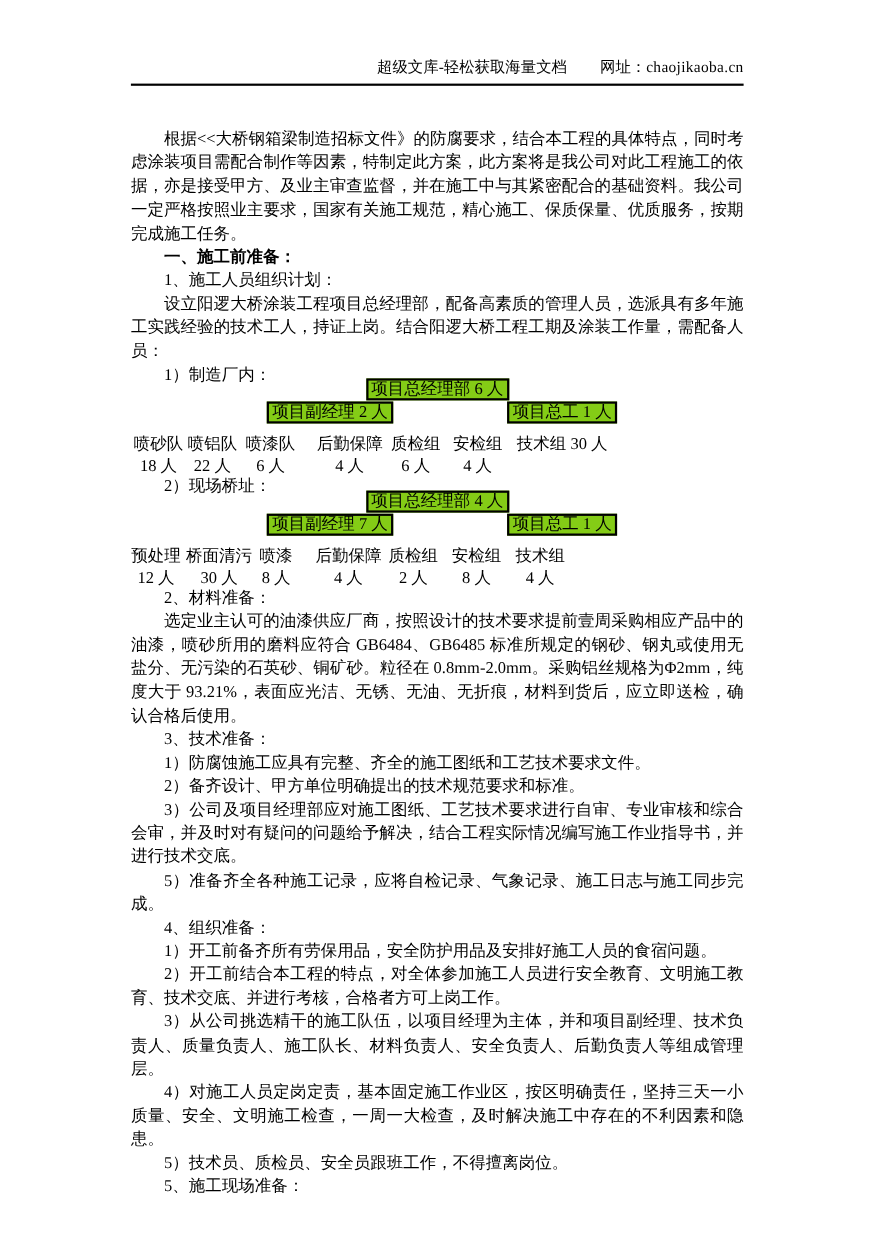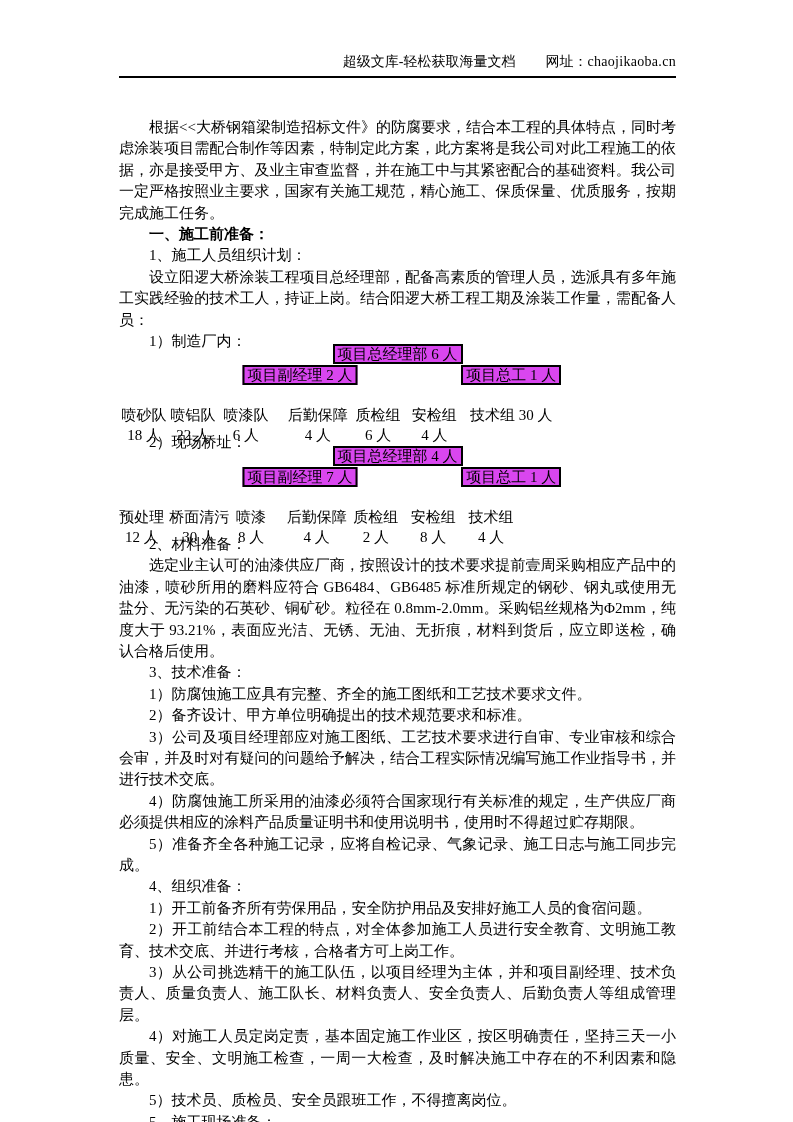--- a/index.html
+++ b/index.html
@@ -52,27 +52,27 @@
   p.bold { font-weight: bold; }
   
   .chart { position: relative; height: 88px; margin-top: -8px; }
   .obox {
     display: inline-block;
     border: 2px solid #000;
     padding: 0 3px;
     line-height: 16px;
     font-size: 15px;
     white-space: nowrap;
-    background: #d946ef;
+    background: #84cc16;
   }
   .chart .row-top { height: 21px; text-align: center; }
   .chart .row-mid { position: relative; height: 22px; }
   .chart .row-mid .pos-left  { position: absolute; left: 32.5%; transform: translateX(-50%); }
   .chart .row-mid .pos-right { position: absolute; left: 70.4%; transform: translateX(-50%); }
-  .cols { position: relative; height: 40px; margin-top: 18px; text-decoration: underline; }
+  .cols { position: relative; height: 40px; margin-top: 7px; text-decoration: underline; }
   .col  { position: absolute; transform: translateX(-50%); text-align: center; white-space: nowrap; }
   .col .nm, .col .ct { display: block; line-height: 20px; }
   
   .c1 .col:nth-child(1){left:4.5%}  .c1 .col:nth-child(2){left:13.3%}
   .c1 .col:nth-child(3){left:22.8%} .c1 .col:nth-child(4){left:35.7%}
   .c1 .col:nth-child(5){left:46.5%} .c1 .col:nth-child(6){left:56.6%}
   .c1 .col:nth-child(7){left:70.4%}
   
   .c2 .col:nth-child(1){left:4.1%}  .c2 .col:nth-child(2){left:14.4%}
   .c2 .col:nth-child(3){left:23.7%} .c2 .col:nth-child(4){left:35.5%}
@@ -178,21 +178,20 @@
           </span>
       </div>
     </div>
 
     <p>2、材料准备：</p>
     <p>选定业主认可的油漆供应厂商，按照设计的技术要求提前壹周采购相应产品中的油漆，喷砂所用的磨料应符合 GB6484、GB6485 标准所规定的钢砂、钢丸或使用无盐分、无污染的石英砂、铜矿砂。粒径在 0.8mm-2.0mm。采购铝丝规格为Φ2mm，纯度大于 93.21%，表面应光洁、无锈、无油、无折痕，材料到货后，应立即送检，确认合格后使用。</p>
     <p>3、技术准备：</p>
     <p>1）防腐蚀施工应具有完整、齐全的施工图纸和工艺技术要求文件。</p>
     <p>2）备齐设计、甲方单位明确提出的技术规范要求和标准。</p>
     <p>3）公司及项目经理部应对施工图纸、工艺技术要求进行自审、专业审核和综合会审，并及时对有疑问的问题给予解决，结合工程实际情况编写施工作业指导书，并进行技术交底。</p>
-    <p>4）防腐蚀施工所采用的油漆必须符合国家现行有关标准的规定，生产供应厂商必须提供相应的涂料产品质量证明书和使用说明书，使用时不得超过贮存期限。</p>
     <p>5）准备齐全各种施工记录，应将自检记录、气象记录、施工日志与施工同步完成。</p>
     <p>4、组织准备：</p>
     <p>1）开工前备齐所有劳保用品，安全防护用品及安排好施工人员的食宿问题。</p>
     <p>2）开工前结合本工程的特点，对全体参加施工人员进行安全教育、文明施工教育、技术交底、并进行考核，合格者方可上岗工作。</p>
     <p>3）从公司挑选精干的施工队伍，以项目经理为主体，并和项目副经理、技术负责人、质量负责人、施工队长、材料负责人、安全负责人、后勤负责人等组成管理层。</p>
     <p>4）对施工人员定岗定责，基本固定施工作业区，按区明确责任，坚持三天一小质量、安全、文明施工检查，一周一大检查，及时解决施工中存在的不利因素和隐患。</p>
     <p>5）技术员、质检员、安全员跟班工作，不得擅离岗位。</p>
     <p>5、施工现场准备：</p>
 
   </div>

